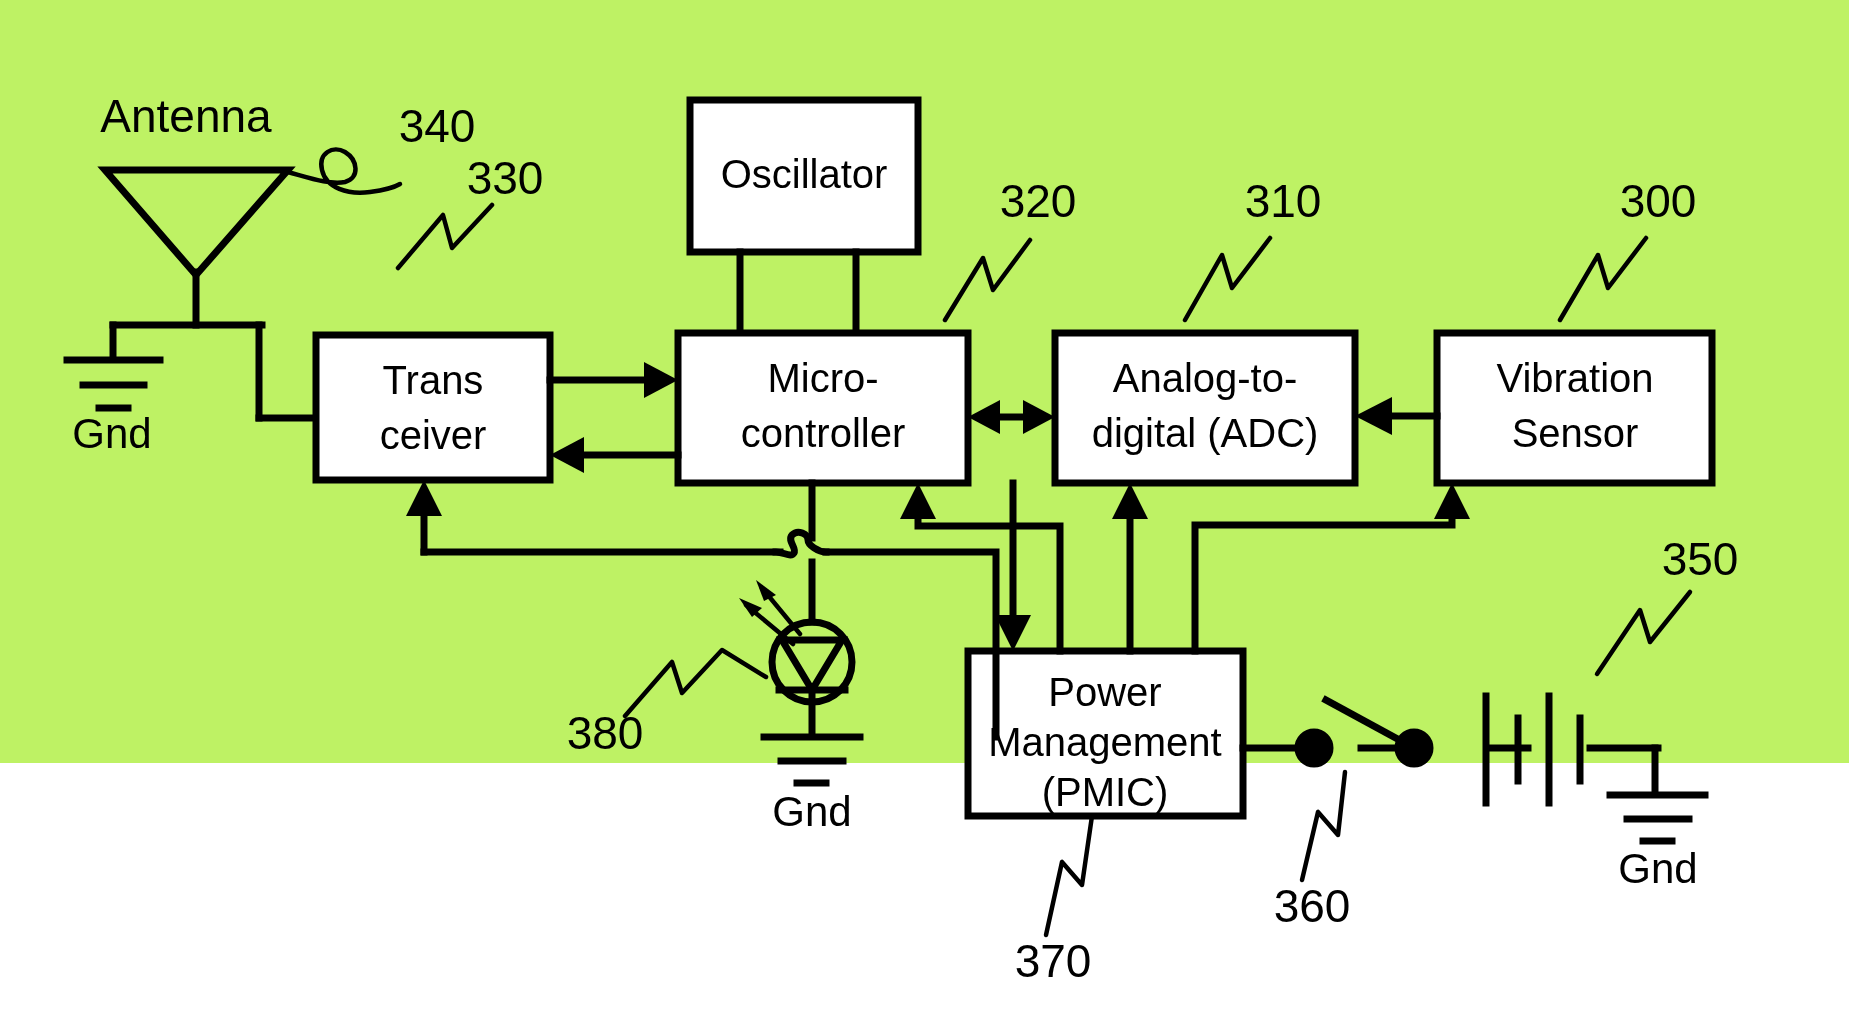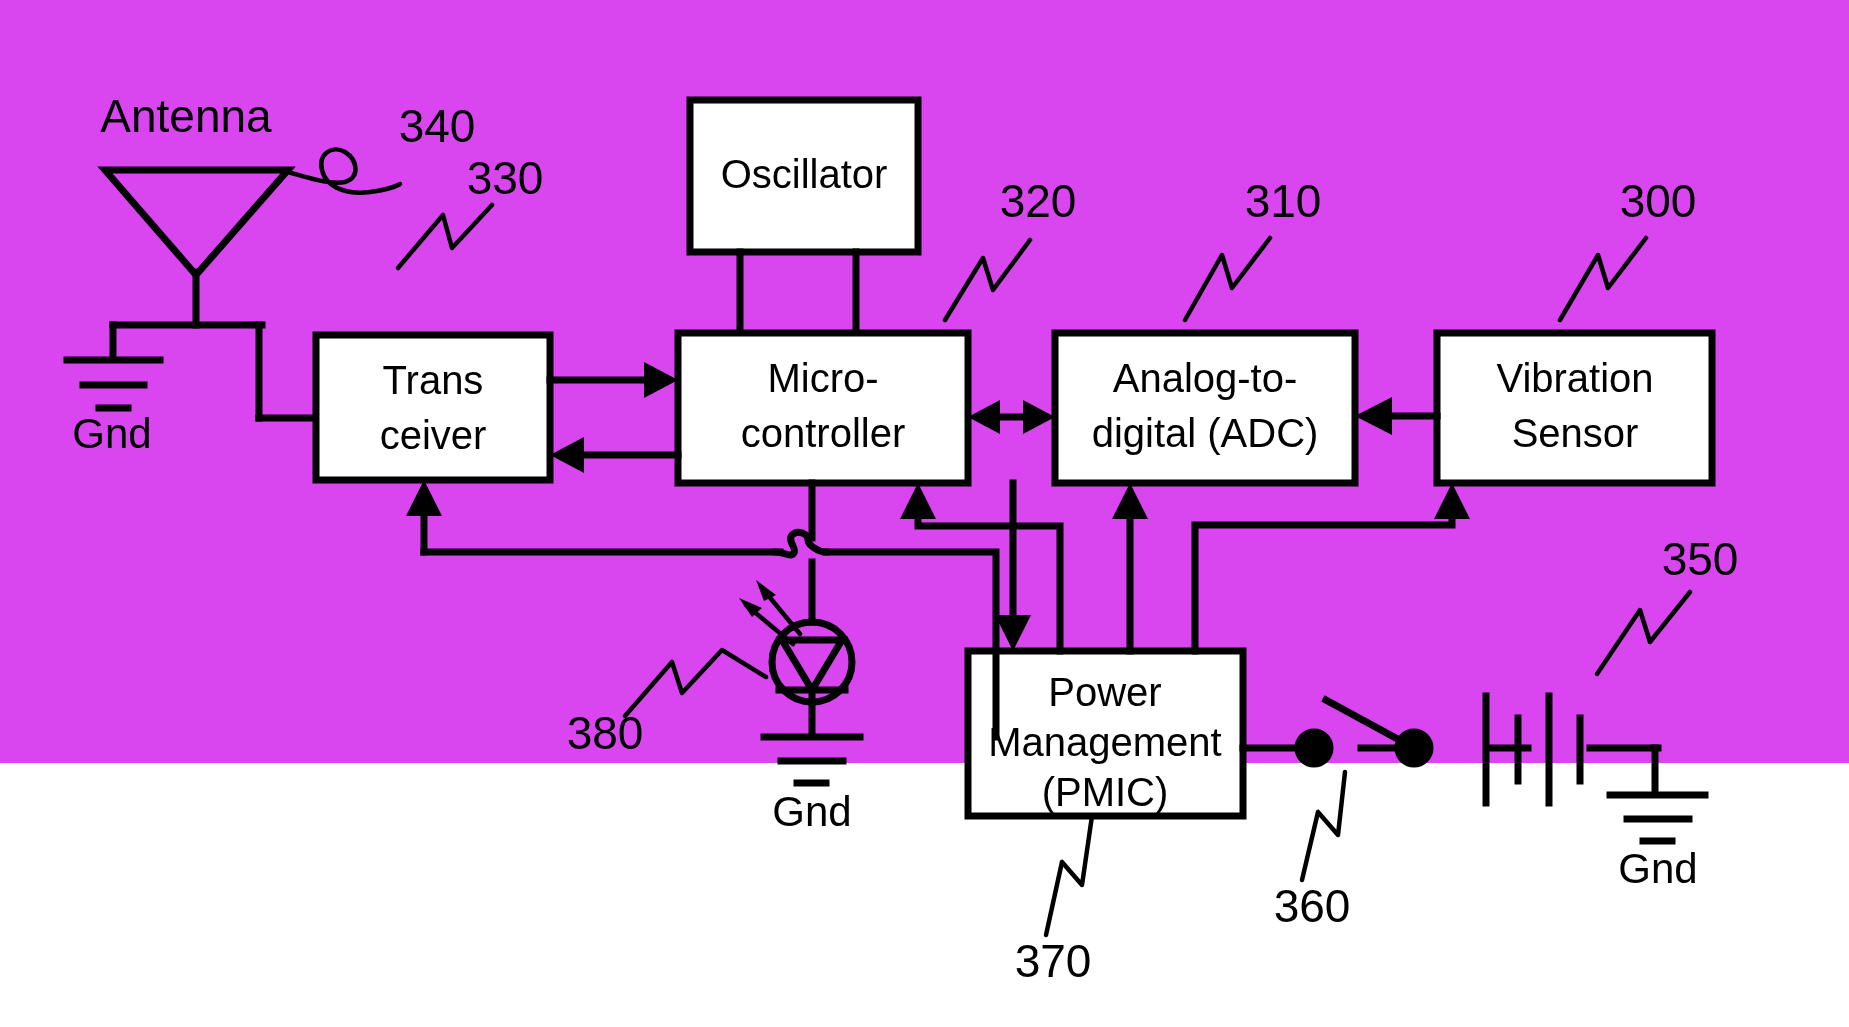--- a/index.html
+++ b/index.html
@@ -11,21 +11,21 @@
   body {
     width: 1849px;
     height: 1027px;
     font-family: "Liberation Sans", sans-serif;
     overflow: hidden;
   }
   #diagram-root {
     position: relative;
     width: 1849px;
     height: 763px;
-    background: #d946ef;
+    background: #bef264;
   }
   svg#schematic {
     display: block;
     width: 1849px;
     height: 1027px;
   }
   .wire {
     stroke: #000000;
     stroke-width: 7;
     fill: none;

